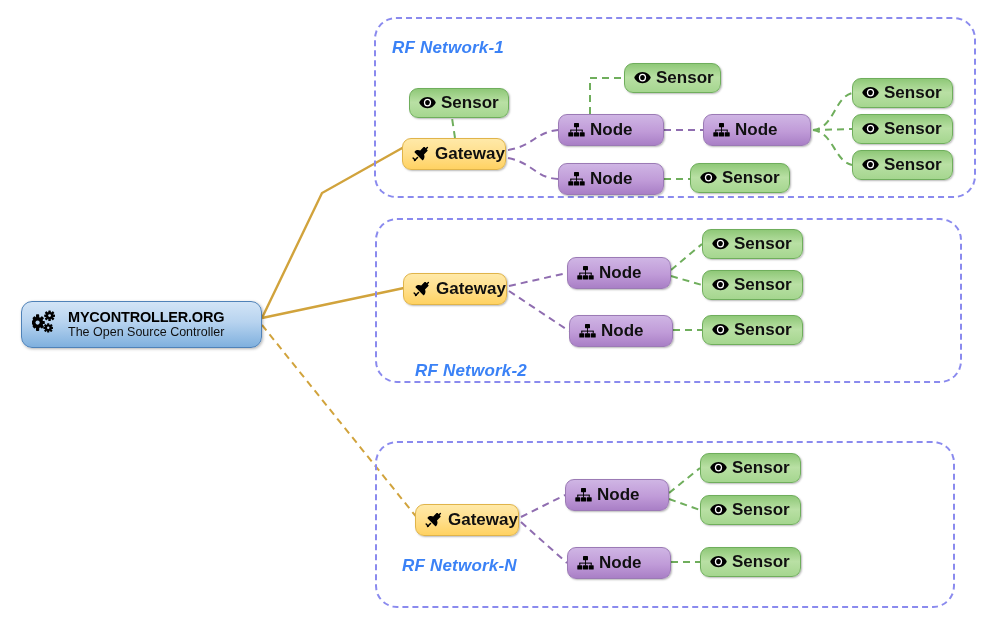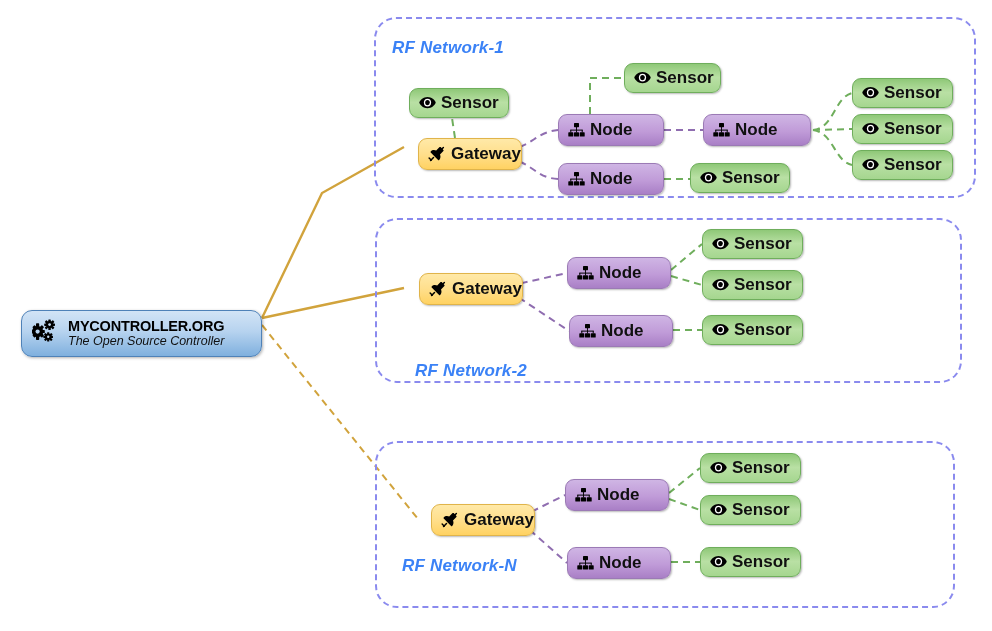--- a/index.html
+++ b/index.html
@@ -69,21 +69,20 @@
     background: linear-gradient(180deg, #8fc878 0%, #b9e0a4 48%, #a5d68f 100%);
     border: 1px solid #6fae5c;
   }
   .chip.node {
     background: linear-gradient(180deg, #cfb5e4 0%, #c09bd8 55%, #a97fc6 100%);
     border: 1px solid #9b7ab5;
   }
   .chip.gateway {
     background: linear-gradient(180deg, #ffe9a8 0%, #ffdf8c 50%, #ffd262 100%);
     border: 1px solid #e0b44a;
-    margin-left: 16px;
   }
 
   
   .controller {
     position: absolute;
     box-sizing: border-box;
     border-radius: 11px;
     border: 1px solid #4f82b8;
     background: linear-gradient(180deg, #d2e4f6 0%, #b7d3ef 45%, #7fb0de 100%);
     box-shadow: 1px 1px 3px rgba(0,0,0,0.3);
@@ -99,21 +98,20 @@
     line-height: 1.08;
   }
   .controller .ctitle {
     font-size: 14.5px;
     font-weight: bold;
     color: #000;
     letter-spacing: -0.2px;
   }
   .controller .csub {
     font-size: 12.5px;
-    font-style: italic;
     color: #101010;
   }
 </style>
 </head>
 <body>
 
 <div id="canvas">
 
   <svg id="edges" viewBox="0 0 992 631" xmlns="http://www.w3.org/2000/svg">
       <path d="M 262 318 L 322 193 L 404 147" fill="none" stroke="#d1a33c" stroke-width="2.4" stroke-linecap="butt"></path>
@@ -133,21 +131,21 @@
       <path d="M 671 270 L 702 244" fill="none" stroke="#6fae5c" stroke-width="2" stroke-linecap="butt" stroke-dasharray="7,5"></path>
       <path d="M 671 276 L 702 285" fill="none" stroke="#6fae5c" stroke-width="2" stroke-linecap="butt" stroke-dasharray="7,5"></path>
       <path d="M 673 330 L 702 330" fill="none" stroke="#6fae5c" stroke-width="2" stroke-linecap="butt" stroke-dasharray="7,5"></path>
       <path d="M 521 517 L 565 495" fill="none" stroke="#8f6db0" stroke-width="2" stroke-linecap="butt" stroke-dasharray="7,5"></path>
       <path d="M 521 522 L 567 563" fill="none" stroke="#8f6db0" stroke-width="2" stroke-linecap="butt" stroke-dasharray="7,5"></path>
       <path d="M 669 493 L 700 468" fill="none" stroke="#6fae5c" stroke-width="2" stroke-linecap="butt" stroke-dasharray="7,5"></path>
       <path d="M 669 499 L 700 510" fill="none" stroke="#6fae5c" stroke-width="2" stroke-linecap="butt" stroke-dasharray="7,5"></path>
       <path d="M 671 562 L 700 562" fill="none" stroke="#6fae5c" stroke-width="2" stroke-linecap="butt" stroke-dasharray="7,5"></path>
     </svg>
 
-  <div class="controller" id="controller-box" style="left:21px; top:310px; width:241px; height:47px;">
+  <div class="controller" id="controller-box" style="left:21px; top:301px; width:241px; height:47px;">
     <span class="glyph">
       <svg width="30" height="26" viewBox="0 0 30 26" xmlns="http://www.w3.org/2000/svg">
         <g fill="#000">
           <path d="M11.2 12.6c0 3.1-2.5 5.6-5.6 5.6S0 15.7 0 12.6 2.5 7 5.6 7s5.6 2.5 5.6 5.6z"></path>
           <rect x="4" y="4.2" width="3.2" height="3.6" rx="0.7"></rect>
           <rect x="4" y="17.4" width="3.2" height="3.6" rx="0.7"></rect>
           <rect x="0" y="10.9" width="3.6" height="3.2" rx="0.7" transform="translate(-1.3 0)"></rect>
           <rect x="9.2" y="10.9" width="3.6" height="3.2" rx="0.7"></rect>
           <rect x="1" y="6.6" width="3.2" height="3.4" rx="0.7" transform="rotate(-45 2.6 8.3)"></rect>
           <rect x="8.2" y="14.6" width="3.2" height="3.4" rx="0.7" transform="rotate(-45 9.8 16.3)"></rect>

